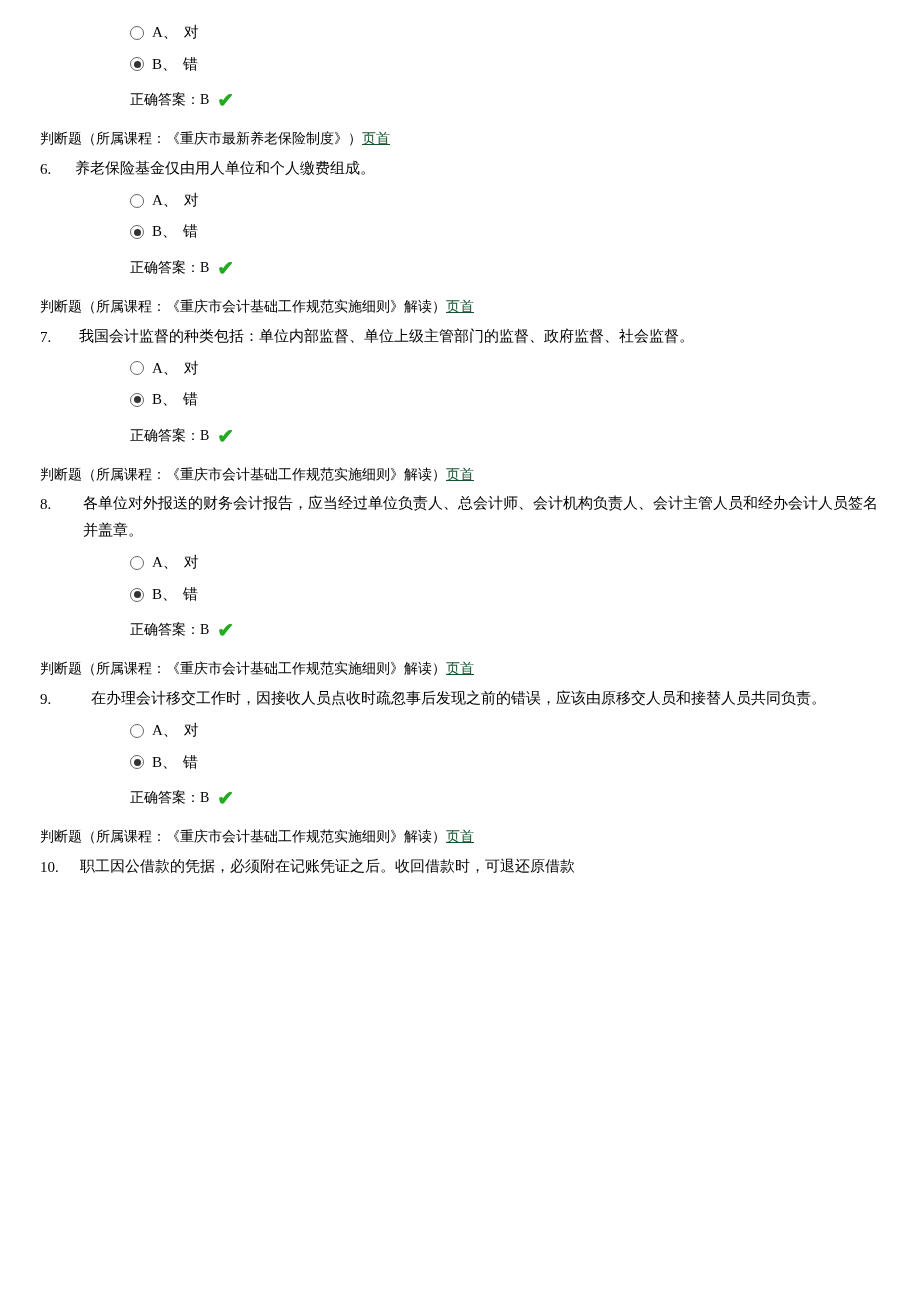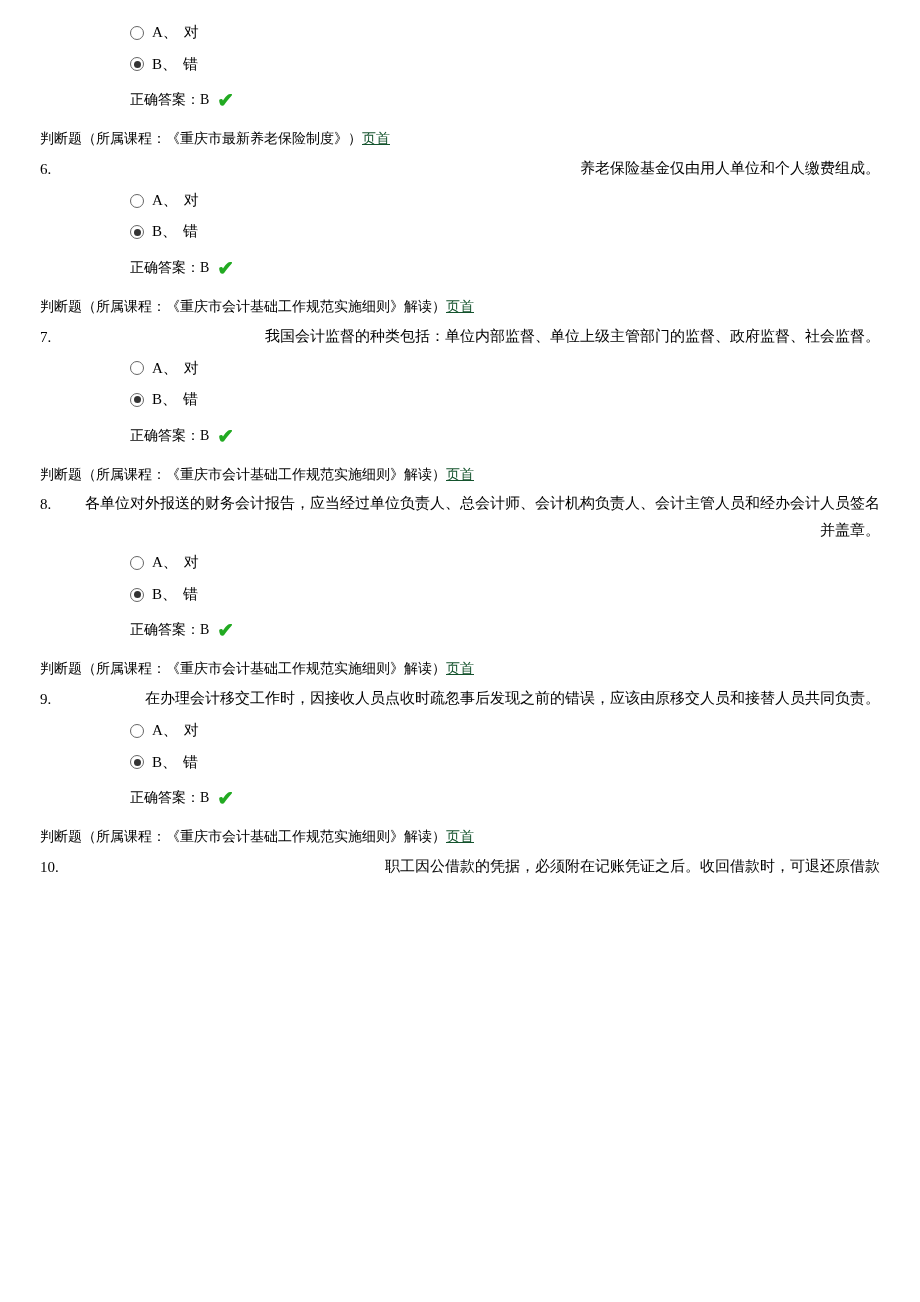--- a/index.html
+++ b/index.html
@@ -83,21 +83,20 @@
       display: flex;
       align-items: flex-start;
     }
     .question-num-col {
       width: 35px;
       flex-shrink: 0;
       padding-top: 2px;
     }
     .question-content-col {
       flex: 1;
-      text-align: right;
     }
   </style>
 </head>
 <body>
 
 <div class="question-block">
   <div class="option-group">
     <div class="option-row">
       <div class="radio-outer radio-empty">
         
@@ -215,21 +214,21 @@
   </div>
 </div>
 
 <div class="question-block">
   <div class="question-meta">
     判断题（<span class="bold">所属课程：</span>《重庆市会计基础工作规范实施细则》解读）<a href="#">页首</a>
   </div>
   <div class="question-full-row">
     <div class="question-num-col">9.</div>
     <div class="question-content-col">
-      <div class="question-text" style="margin-left:0;">在办理会计移交工作时，因接收人员点收时疏忽事后发现之前的错误，应该由原移交人员和接替人员共同负责。</div>
+      <div class="question-text" style="margin-left:16px;">在办理会计移交工作时，因接收人员点收时疏忽事后发现之前的错误，应该由原移交人员和接替人员共同负责。</div>
     </div>
   </div>
   <div class="option-group">
     <div class="option-row">
       <div class="radio-outer radio-empty">
         
       </div>
       <span class="option-label">A、</span>
       <span class="option-text">对</span>
     </div>

